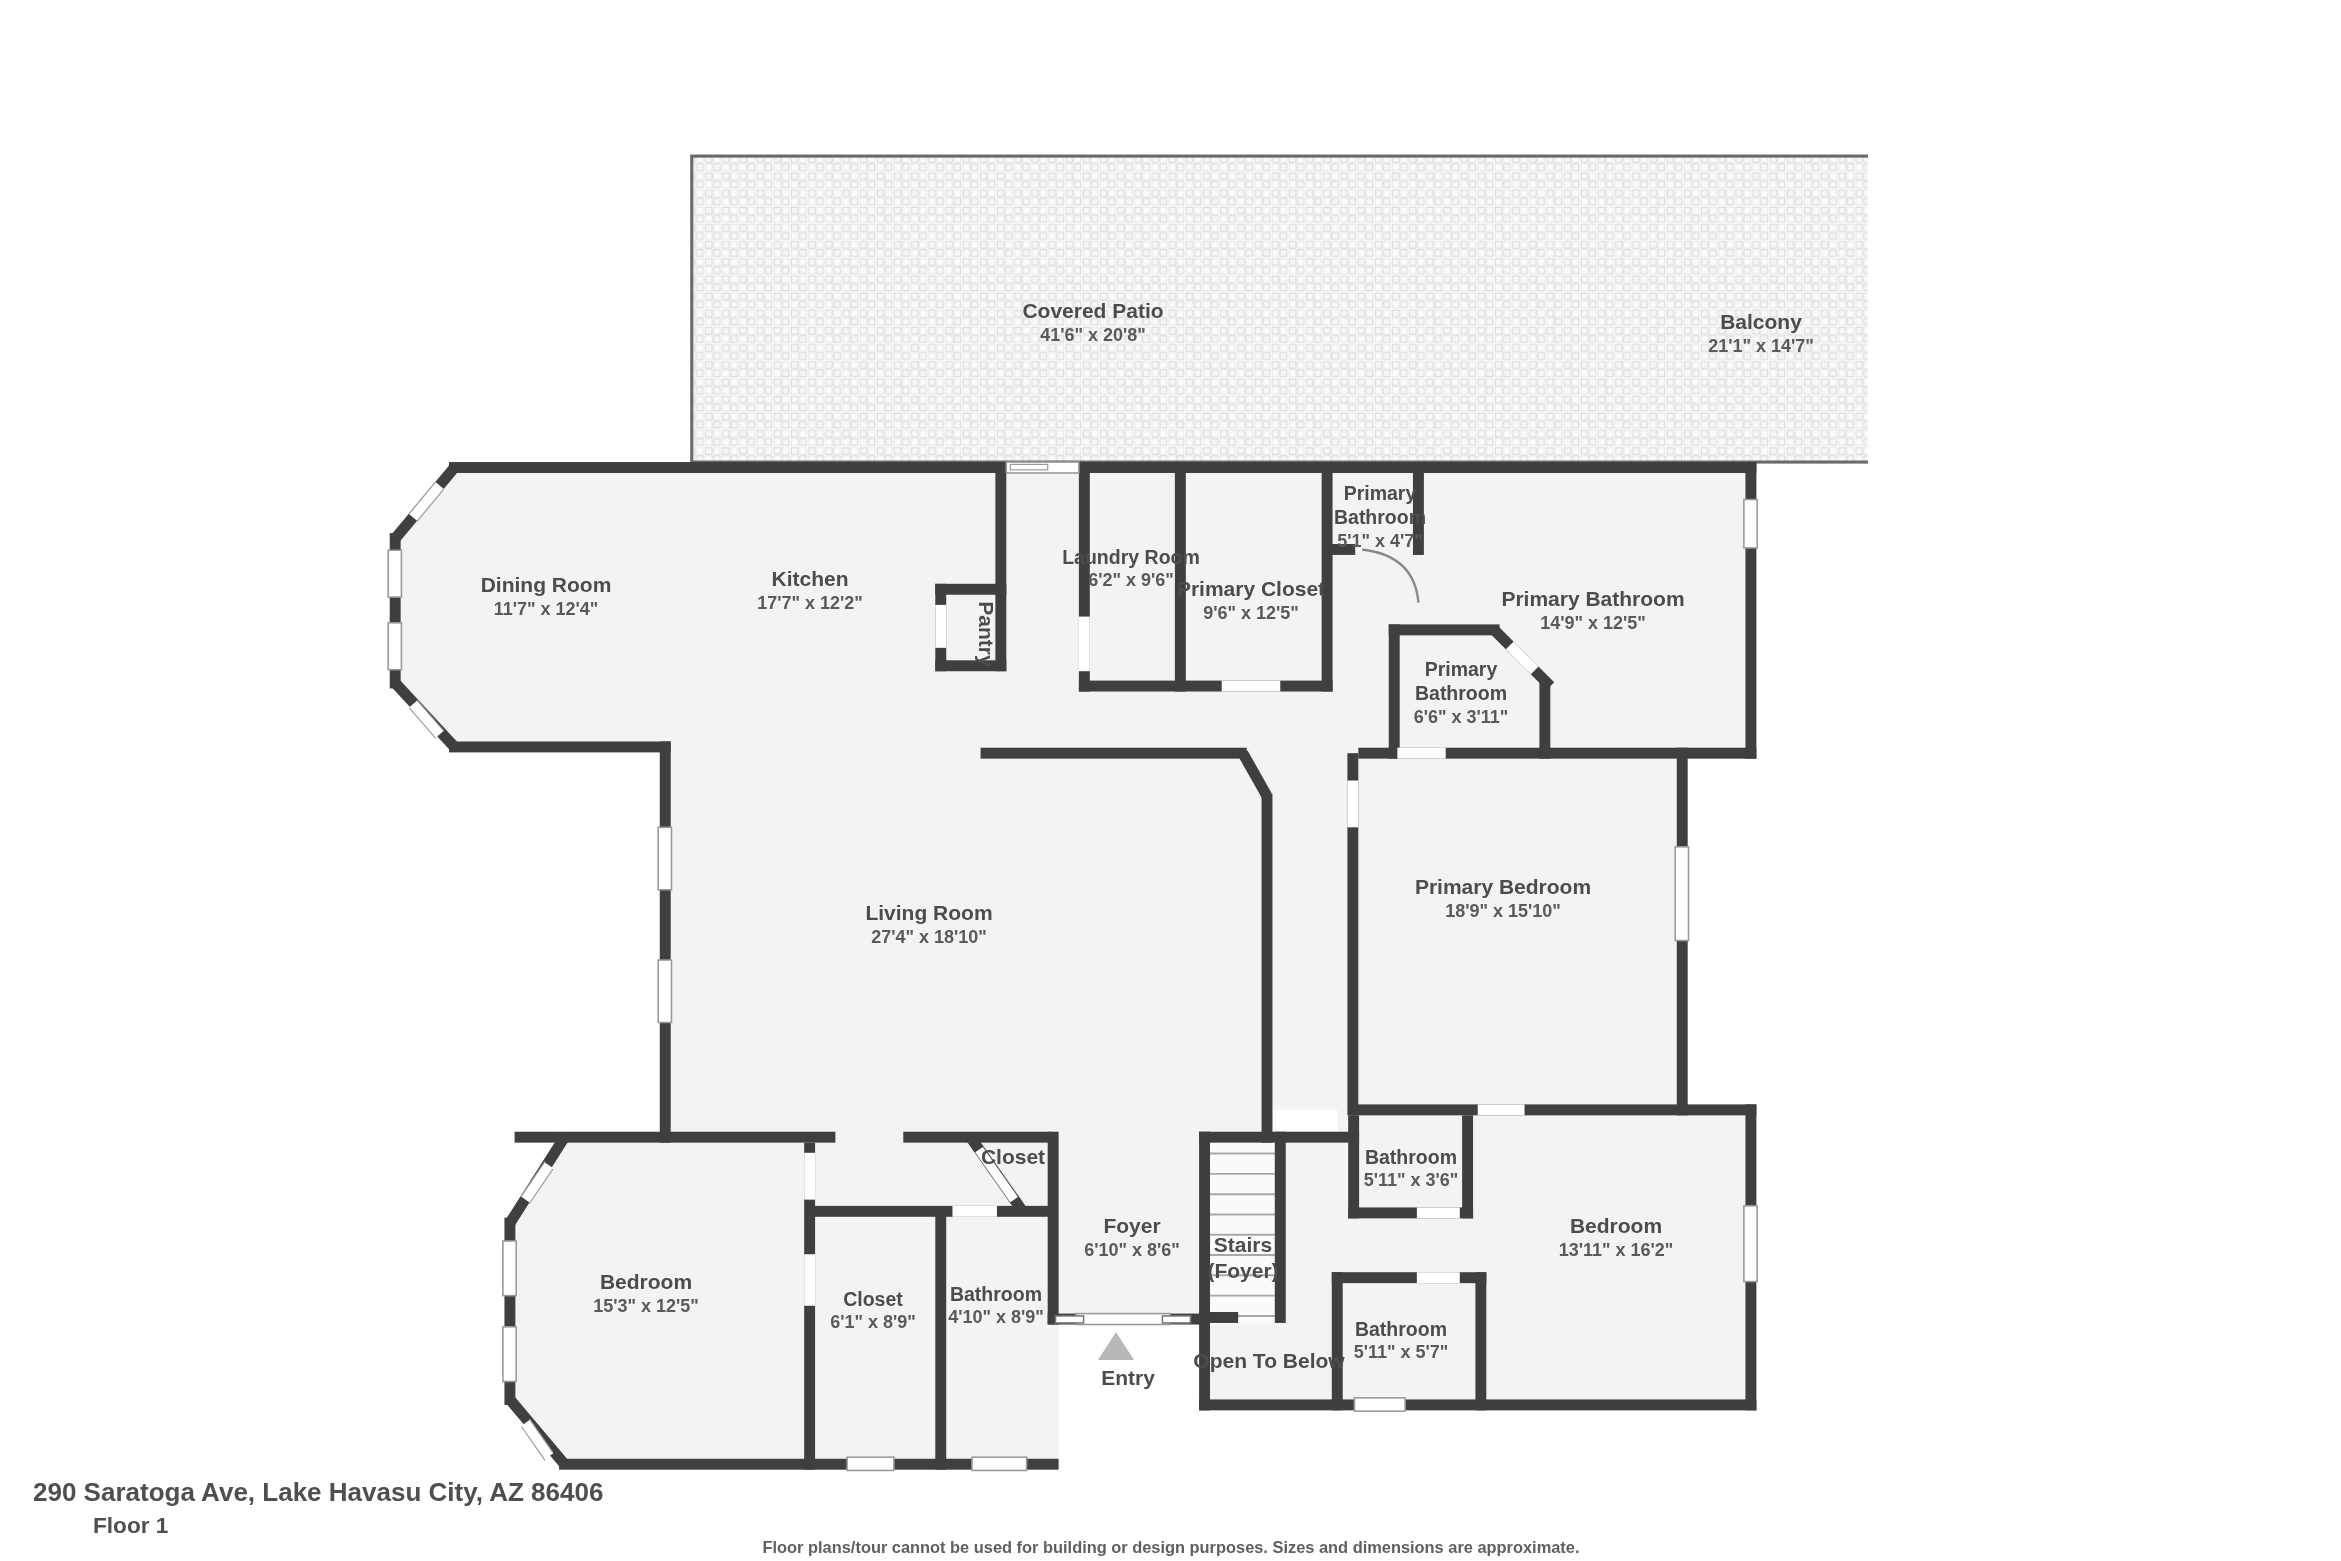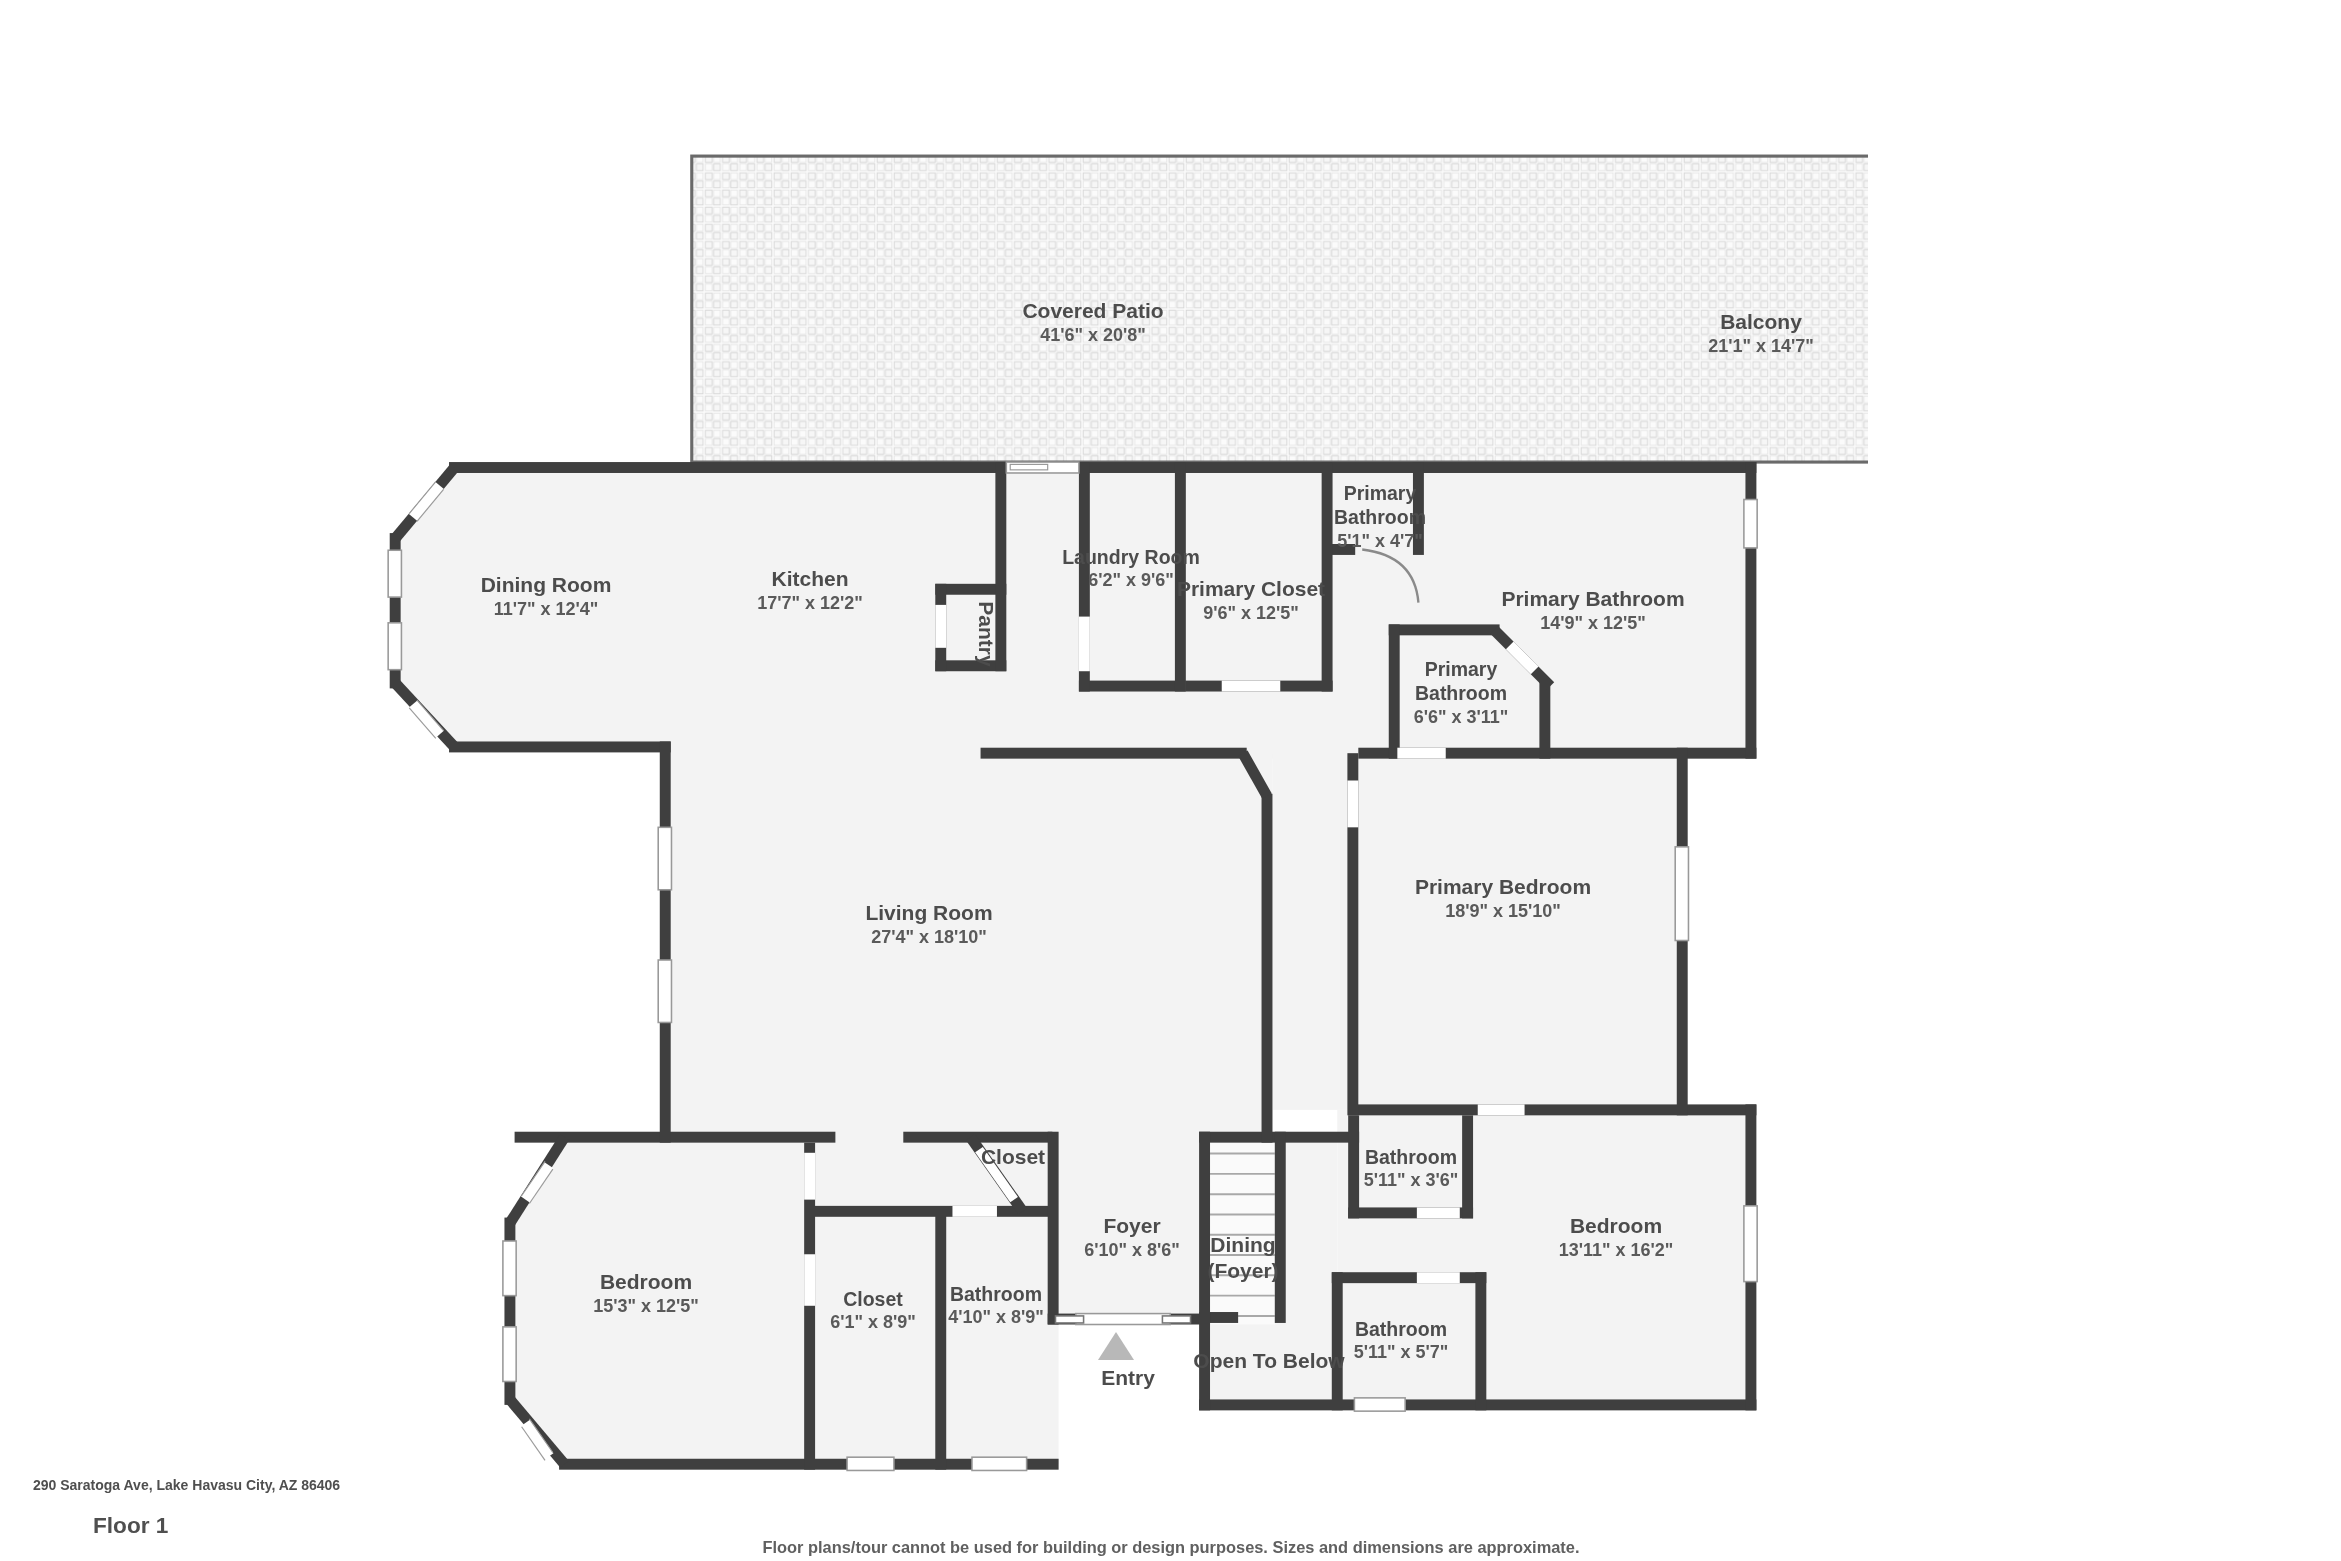--- a/index.html
+++ b/index.html
@@ -9,21 +9,21 @@
   .room-label{position:absolute;transform:translate(-50%,-50%);text-align:center;
     color:#4c4c4c;font-weight:bold;font-size:21px;line-height:1.25;white-space:nowrap;z-index:5;}
   .room-label .dims{display:block;font-size:18px;color:#5a5a5a;font-weight:bold;}
   .room-label.wrap{white-space:normal;width:156px;}
   .room-label.rot{transform:translate(-50%,-50%) rotate(90deg);}
   .room-label.small{font-size:19.5px;}
   .room-label .dims.same{font-size:21px;color:#4c4c4c;}
   .entry-arrow{position:absolute;width:0;height:0;z-index:5;
     border-left:18px solid transparent;border-right:18px solid transparent;
     border-bottom:28px solid #b8b8b8;}
-  .footer-address{position:absolute;left:33px;top:1477px;font-size:14px;font-weight:bold;color:#4f4f4f;z-index:6;}
+  .footer-address{position:absolute;left:33px;top:1477px;font-size:26px;font-weight:bold;color:#4f4f4f;z-index:6;}
   .footer-floor{position:absolute;left:47px;top:1513px;font-size:22.6px;font-weight:bold;color:#4f4f4f;z-index:6;margin-left:46px;}
   .footer-disclaimer{position:absolute;left:0;top:1524px;width:2342px;text-align:center;
     font-size:16.4px;font-weight:bold;color:#606060;z-index:6;margin-top:14px;}
   .watermark{position:absolute;left:6.2px;top:1449px;font-family:"Liberation Serif", serif;
     font-size:72px;letter-spacing:6.2px;color:transparent;-webkit-text-stroke:1.6px #9a9a9a;
     opacity:.55;z-index:4;}
 </style>
 </head>
 <body>
 
@@ -245,21 +245,21 @@
     <span class="dims">18'9" x 15'10"</span>
   </div>
   <div class="room-label" style="left:1013px;top:1157px;">
     <span>Closet</span>
   </div>
   <div class="room-label" style="left:1132px;top:1237px;">
     <span>Foyer</span>
     <span class="dims">6'10" x 8'6"</span>
   </div>
   <div class="room-label" style="left:1243px;top:1258px;">
-    <span>Dining</span>
+    <span>Stairs</span>
     <span class="dims same">(Foyer)</span>
   </div>
   <div class="room-label small" style="left:1411px;top:1168px;">
     <span>Bathroom</span>
     <span class="dims">5'11" x 3'6"</span>
   </div>
   <div class="room-label" style="left:1616px;top:1237px;">
     <span>Bedroom</span>
     <span class="dims">13'11" x 16'2"</span>
   </div>

